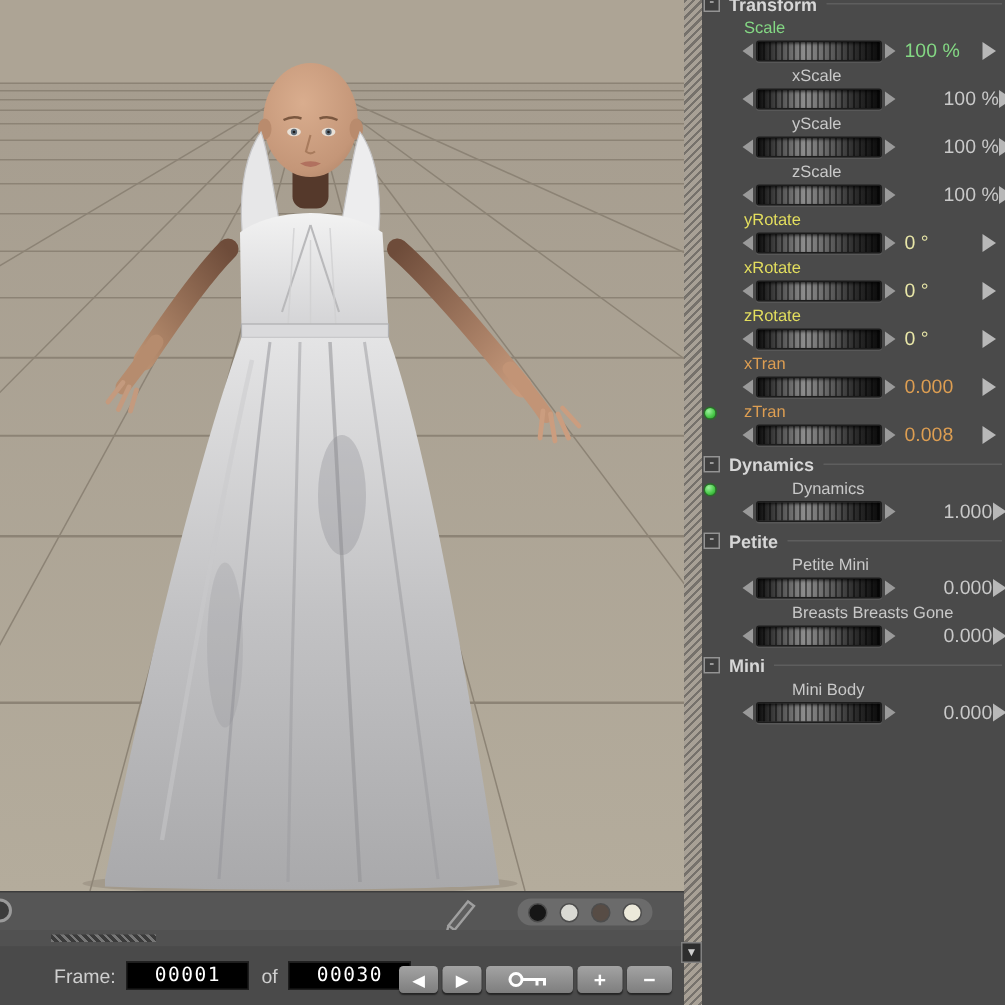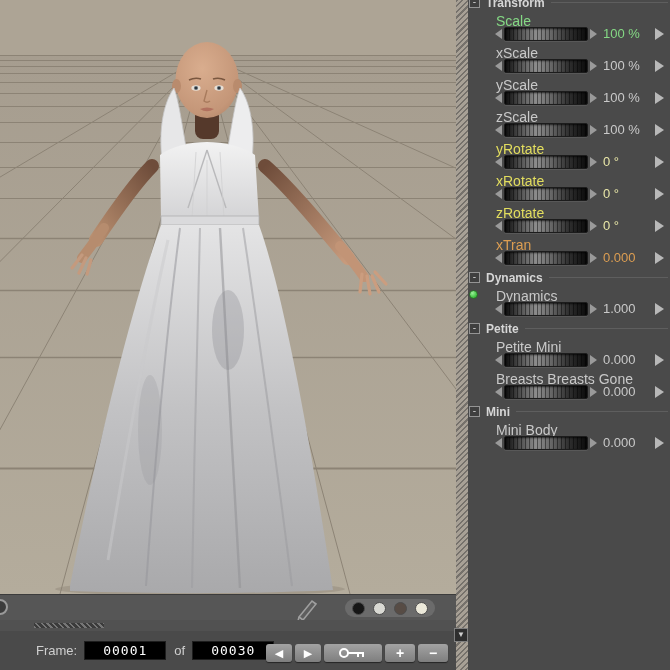--- a/index.html
+++ b/index.html
@@ -52,40 +52,40 @@
            overflow:hidden; padding-top:0; }
   .section { margin-top:0; }
   .section.first { margin-top:-7px; }
   .sec-header { display:flex; align-items:center; height:19px; padding-left:1px; }
   .collapse-box { width:11px; height:11px; background:#3f3f3f; border:1px solid #949494;
                   color:#d0d0d0; font-size:10px; line-height:8px; text-align:center; cursor:pointer; flex:0 0 auto; }
   .sec-title { color:#d6d6d6; font-size:12px; font-weight:bold; margin-left:6px; white-space:nowrap; }
   .sec-line { flex:1 1 auto; height:1px; background:#5e5e5e; margin:0 2px 0 6px; }
 
   .param { position:relative; height:32px; }
-  .p-label { position:absolute; left:28px; top:1px; font-size:14px; white-space:nowrap; }
+  .p-label { position:absolute; left:28px; top:1px; font-size:11px; white-space:nowrap; }
   .p-dot { position:absolute; left:1px; top:3px; width:9px; height:9px; border-radius:50%;
            background:radial-gradient(circle at 35% 30%, #9cf09c, #46c846 60%, #2f8f2f);
            border:1px solid #2a6e2a; }
   .slider-row { position:absolute; left:27px; top:14px; display:flex; align-items:center; width:173px; }
   .arr-l { width:0; height:0; border-top:5px solid transparent; border-bottom:5px solid transparent;
            border-right:7px solid #9a9a9a; cursor:pointer; flex:0 0 auto; }
   .arr-r { width:0; height:0; border-top:5px solid transparent; border-bottom:5px solid transparent;
            border-left:7px solid #9a9a9a; cursor:pointer; flex:0 0 auto; }
   .track { width:84px; height:14px; margin:0 2px; border-radius:2px; border:1px solid #1c1c1c; cursor:pointer;
      background:
        repeating-linear-gradient(90deg, rgba(0,0,0,.45) 0 1px, rgba(0,0,0,0) 1px 4px),
        linear-gradient(90deg,#0b0b0b 0%,#4f4f4f 18%,#8d8d8d 38%,#6a6a6a 55%,#2f2f2f 78%,#0a0a0a 100%);
      box-shadow: inset 0 1px 2px rgba(0,0,0,.7), 0 1px 0 rgba(255,255,255,.08); flex:0 0 auto; }
   .p-value { font-size:13px; margin-left:6px; white-space:nowrap; cursor:text; }
   .menu-arr { margin-left:auto; margin-right:4px; width:0; height:0; cursor:pointer;
               border-top:6px solid transparent; border-bottom:6px solid transparent; border-left:9px solid #b8b8b8; }
 
   .c-green  { color:#84d884; }
-  .c-gray   { color:#c9c9c9; }
+  .c-gray   { color:#c9c9c9;margin-left:32px; }
   .c-yellow { color:#e3de5e; }
   .c-paleyellow { color:#e9e7a8; }
   .c-orange { color:#dd9e52; }
 </style>
 </head>
 <body>
 
 <div class="app">
 
   <div class="viewport">
@@ -333,20 +333,31 @@
         <div class="param">
           <span class="p-label c-orange">xTran</span>
           <div class="slider-row">
             <span class="arr-l"></span>
             <span class="track"></span>
             <span class="arr-r"></span>
             <span class="p-value c-orange">0.000</span>
             <span class="menu-arr"></span>
           </div>
         </div>
+        <div class="param">
+          <span class="p-dot"></span>
+          <span class="p-label c-orange">zTran</span>
+          <div class="slider-row">
+            <span class="arr-l"></span>
+            <span class="track"></span>
+            <span class="arr-r"></span>
+            <span class="p-value c-orange">0.008</span>
+            <span class="menu-arr"></span>
+          </div>
+        </div>
       </div>
       <div class="section">
         <div class="sec-header">
           <span class="collapse-box">-</span>
           <span class="sec-title">Dynamics</span>
           <span class="sec-line"></span>
         </div>
         <div class="param">
           <span class="p-dot"></span>
           <span class="p-label c-gray">Dynamics</span>

